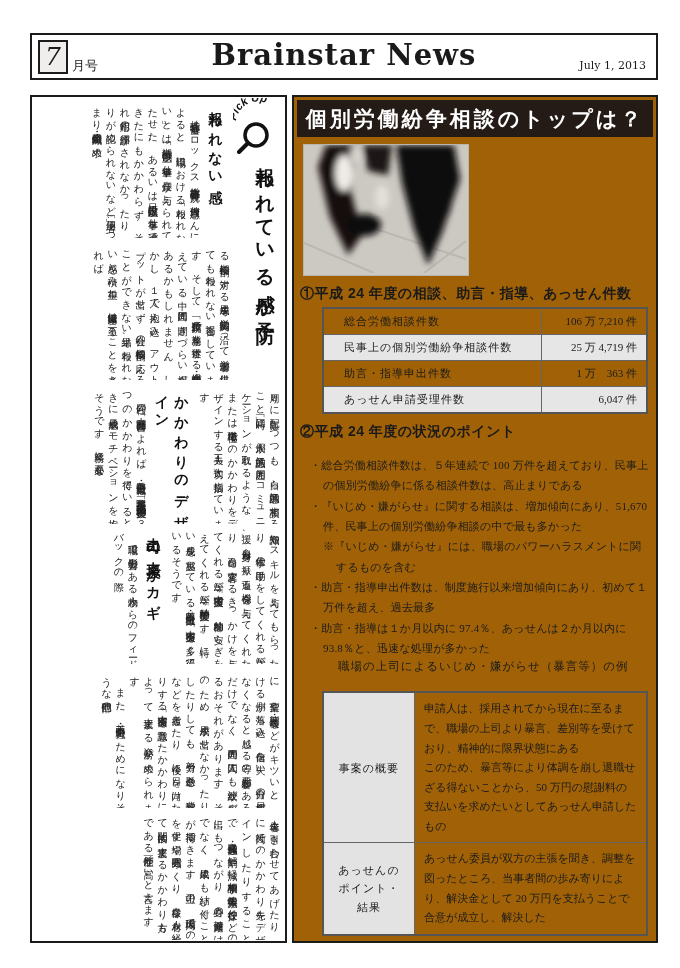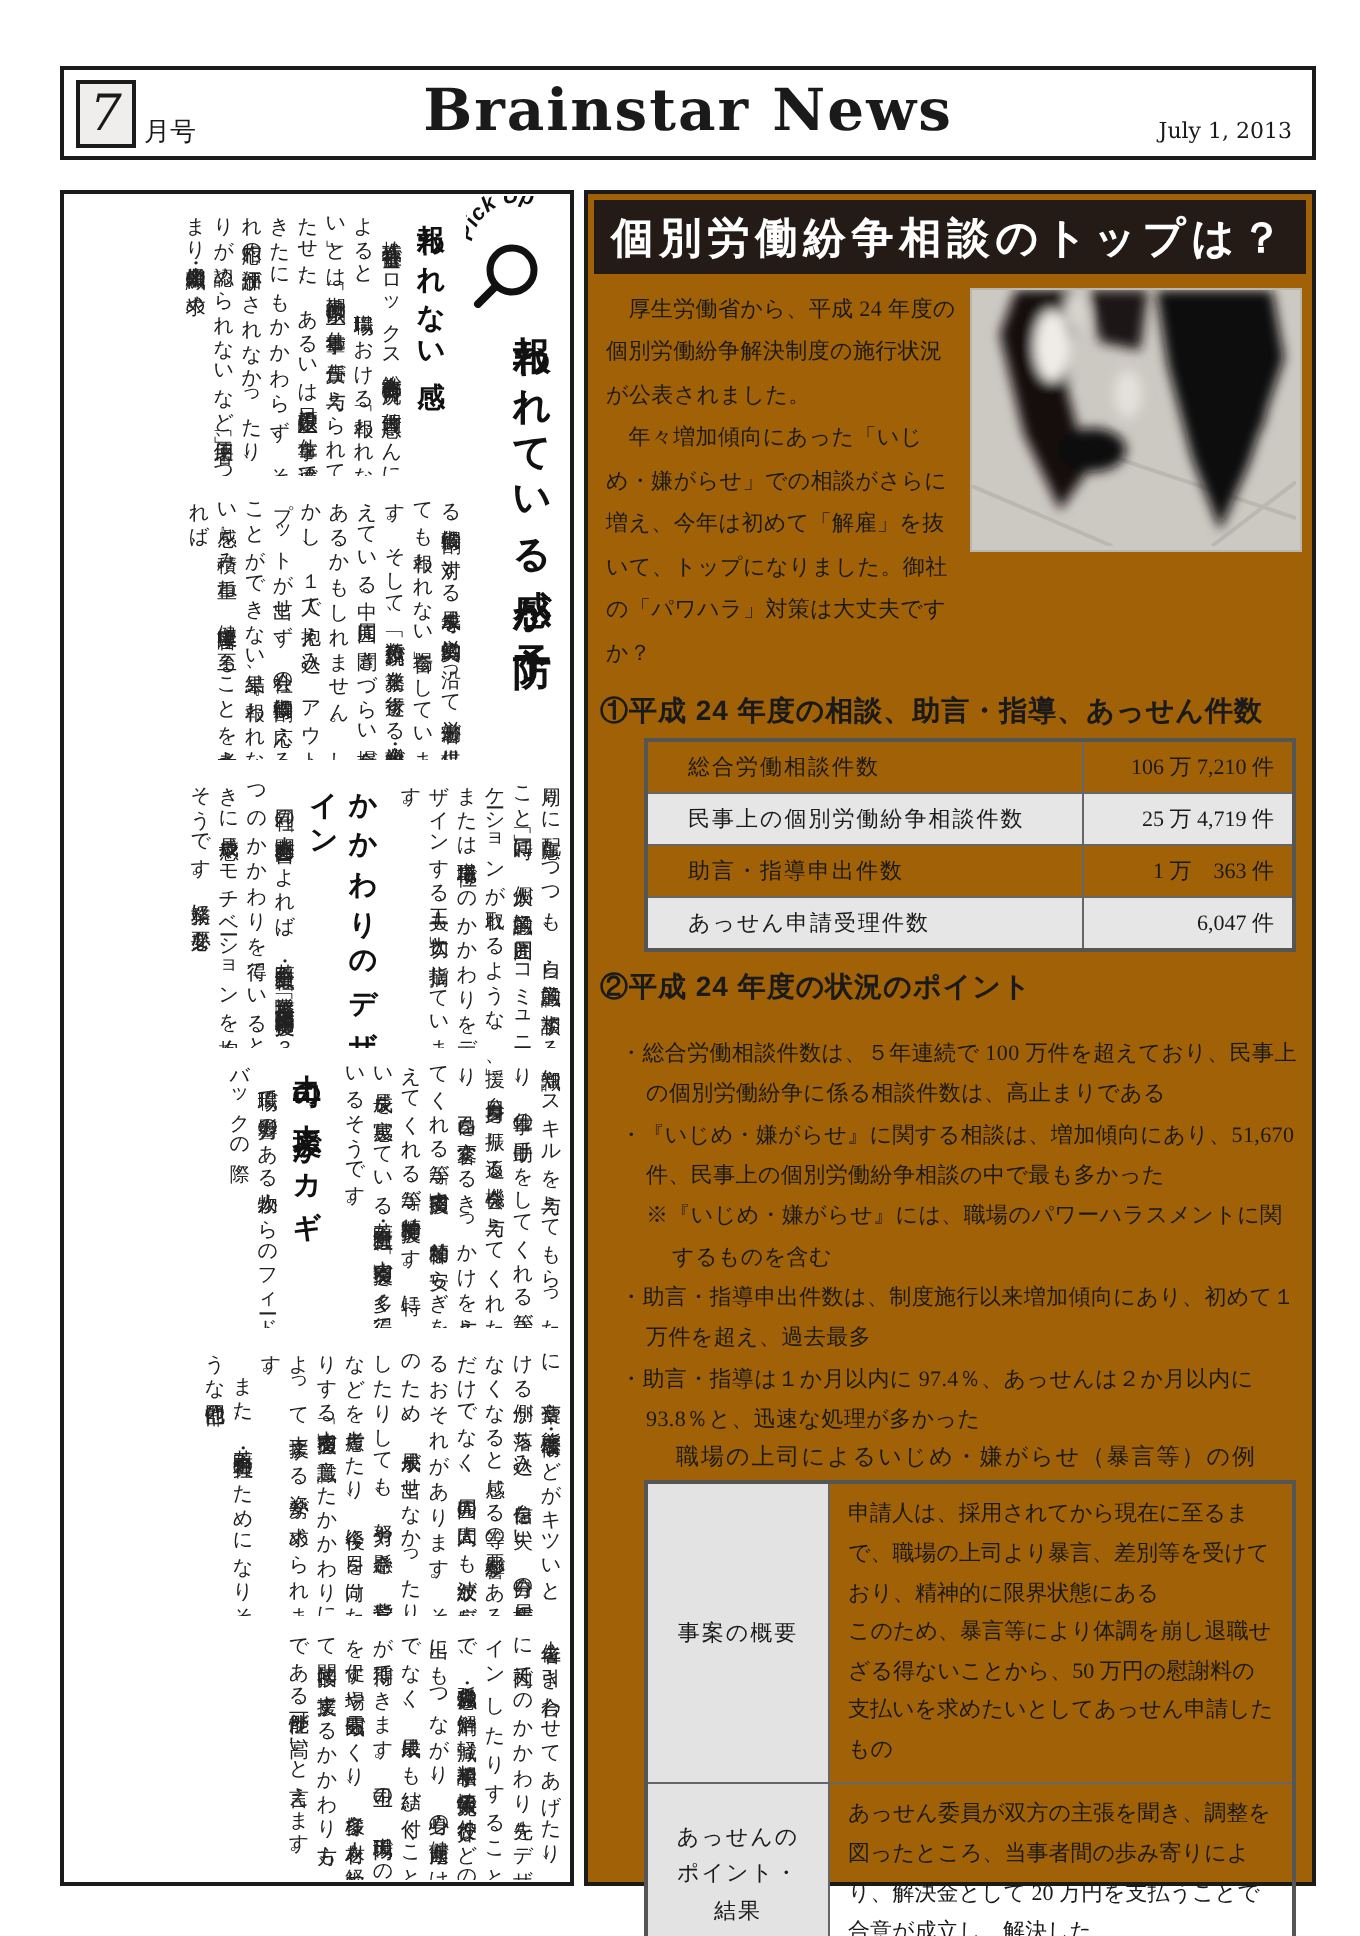--- a/index.html
+++ b/index.html
@@ -40,21 +40,21 @@
   .photo-frame{width:164px;height:130px;border:1px solid #b9b5af;background:#ccc8c2;flex:none;}
   .sec-head{margin:9px 6px 4px 6px;font-family:"Liberation Sans",sans-serif;font-weight:bold;font-size:14px;letter-spacing:0.5px;}
   .tbl1{margin:0 0 0 28px;width:326px;border-collapse:collapse;border:2px solid #555;font-size:11px;}
   .tbl1 td{border:1px solid #666;height:23px;}
   .tbl1 td.lbl{padding-left:20px;letter-spacing:1px;}
   .tbl1 td.val{width:94px;text-align:right;padding-right:9px;}
   .tbl1 tr:nth-child(even) td{background:#e6e6e6;}
   .bullets{margin:14px 6px 0 16px;font-size:11px;line-height:1.85;letter-spacing:0.2px;}
   .b-main{padding-left:13px;text-indent:-13px;}
   .b-sub{padding-left:26px;text-indent:-13px;}
-  .subtitle{margin:1px 0 4px 22px;font-size:11.5px;letter-spacing:1px;padding-left:22px;}
+  .subtitle{margin:1px 0 17px 22px;font-size:11.5px;letter-spacing:1px;padding-left:22px;}
   .tbl2{margin:0 0 0 28px;width:326px;border-collapse:collapse;border:2px solid #555;font-size:11px;}
   .tbl2 td{border:1px solid #666;vertical-align:middle;}
   .tbl2 td.lbl2{width:88px;background:#e3e3e3;text-align:center;white-space:pre-line;line-height:1.7;letter-spacing:1px;}
   .tbl2 td.txt2{padding:6px 9px;line-height:1.78;white-space:pre-line;}
 </style>
 </head>
 <body>
 
 <div class="abs header-box">
   <div class="issue-box">7</div>
@@ -107,22 +107,20 @@
   <div class="band band6">
       <p>上位者を引き合わせてあげたり、意図的に社内でのかかわり先をデザインしたりすることで、孤立・孤独感の解消や軽減、相談相手や情報入手先の仲介役などの創出にもつながり、心身の健康面だけでなく、成果にも結び付くことが期待できます。上司の、職場内での相互学習を促す場や雰囲気づくり、多様な人材を経由して間接的に支援するかかわり方も、有効である可能性が高いと言えます。</p>
     </div>
 </div>
 
 <div class="abs right-box">
 
   <div class="banner">個別労働紛争相談のトップは？</div>
 
   <div class="intro-row">
-    <div class="intro">　厚生労働省から、平成 24 年度の個別労働紛争解決制度の施行状況が公表されました。
-　年々増加傾向にあった「いじめ・嫌がらせ」での相談がさらに増え、今年は初めて「解雇」を抜いて、トップになりました。御社の「パワハラ」対策は大丈夫ですか？</div>
     <div class="photo-frame">
       <svg width="162" height="128" viewBox="0 0 162 128">
         <defs>
             <filter id="blr" x="-20%" y="-20%" width="140%" height="140%">
               <feGaussianBlur stdDeviation="3"></feGaussianBlur>
             </filter>
           </defs>
         <rect width="162" height="128" fill="#ccc8c2"></rect>
         <g stroke="#b7b3ad" stroke-width="2" opacity="0.8">
           <line x1="0" y1="98" x2="70" y2="128"></line>

